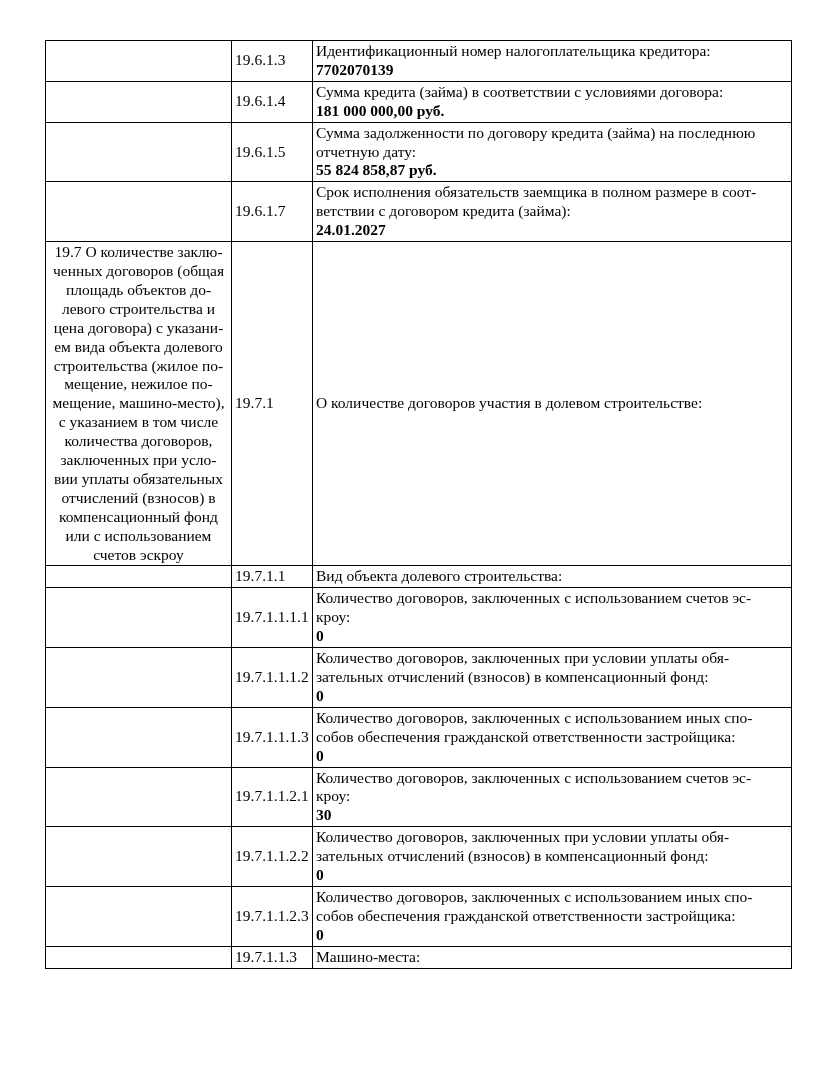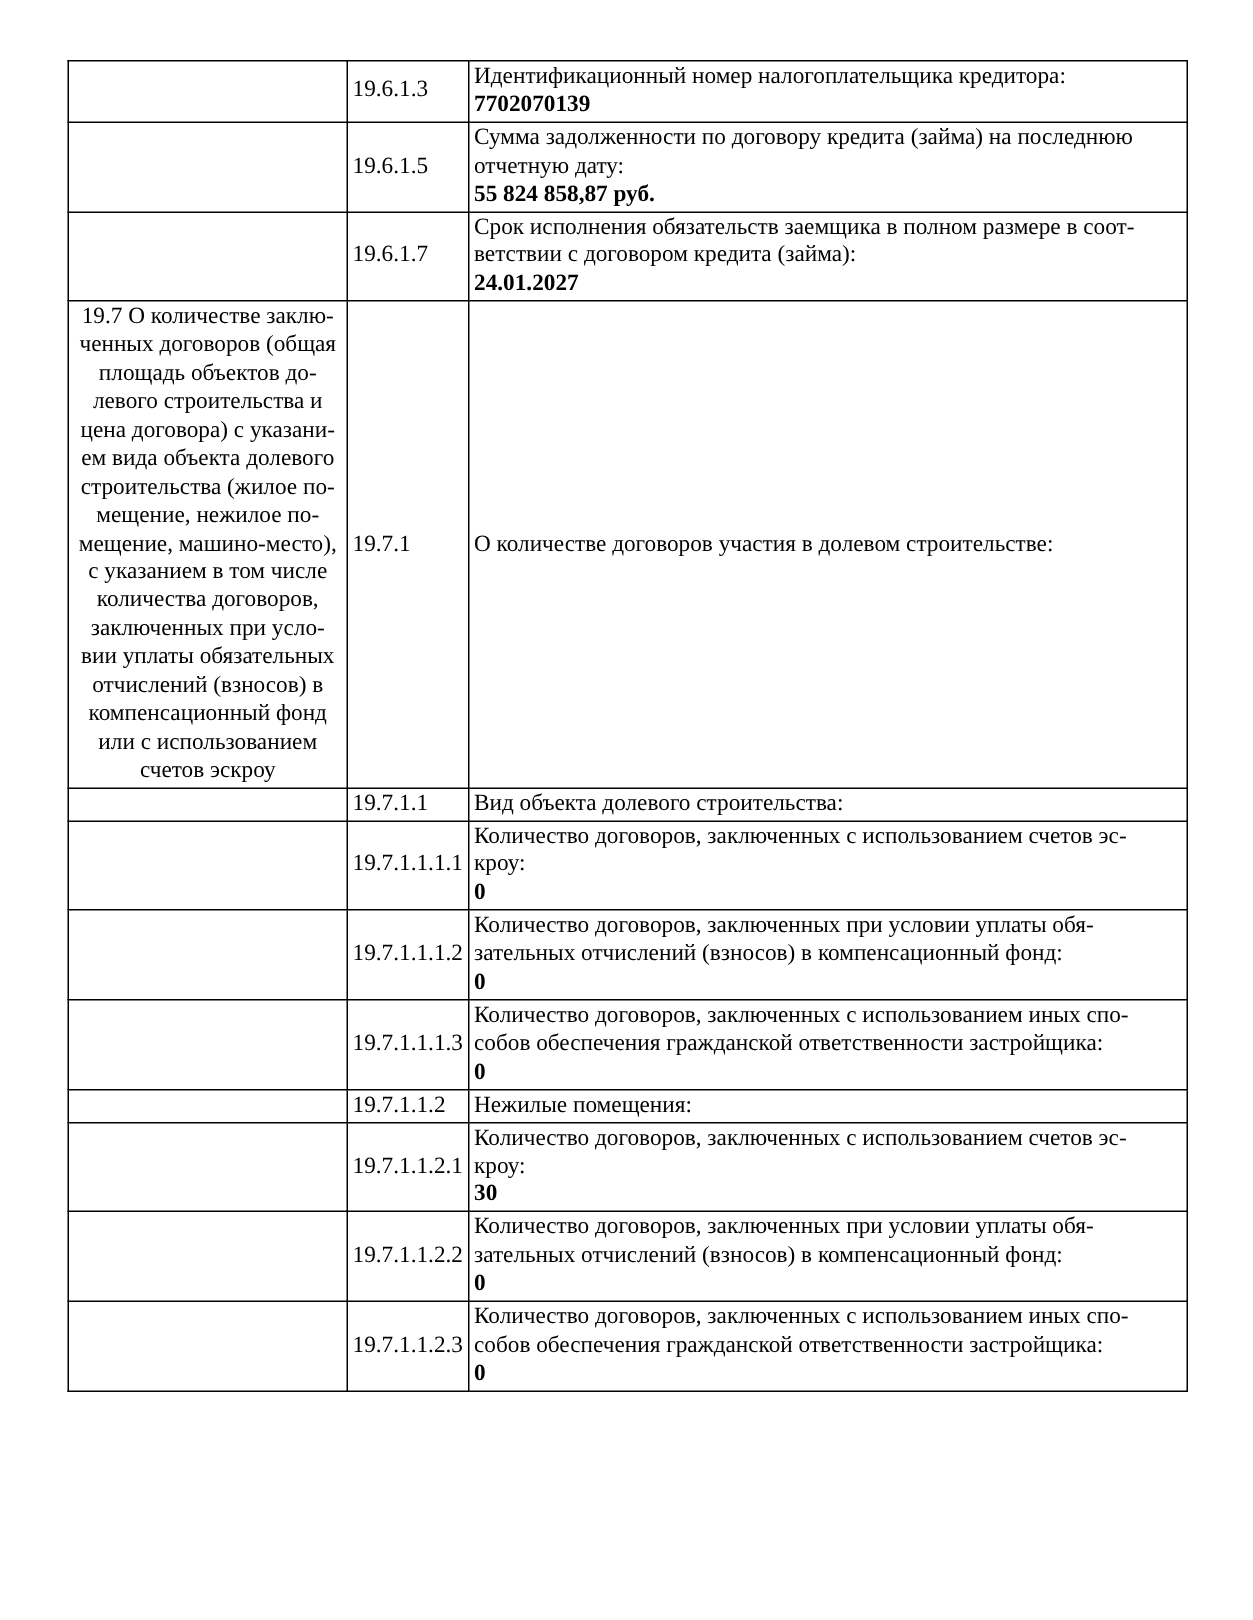--- a/index.html
+++ b/index.html
@@ -60,20 +60,28 @@
       <col style="width:81px">
       <col style="width:479px">
     </colgroup>
     <tbody>
       <tr>
         <td class="c-desc"></td>
         <td class="c-num">19.6.1.3</td>
         <td class="c-body">
           <span class="content-label">Идентификационный номер налогоплательщика кредитора:</span>
           <strong class="content-value">7702070139</strong>
+        </td>
+      </tr>
+      <tr>
+        <td class="c-desc"></td>
+        <td class="c-num">19.6.1.4</td>
+        <td class="c-body">
+          <span class="content-label">Сумма кредита (займа) в соответствии с условиями договора:</span>
+          <strong class="content-value">181 000 000,00 руб.</strong>
         </td>
       </tr>
       <tr>
         <td class="c-desc"></td>
         <td class="c-num">19.6.1.5</td>
         <td class="c-body">
           <span class="content-label">Сумма задолженности по договору кредита (займа) на последнюю
 отчетную дату:</span>
           <strong class="content-value">55 824 858,87 руб.</strong>
         </td>
@@ -141,28 +149,20 @@
         <td class="c-desc"></td>
         <td class="c-num">19.7.1.1.1.3</td>
         <td class="c-body">
           <span class="content-label">Количество договоров, заключенных с использованием иных спо-
 собов обеспечения гражданской ответственности застройщика:</span>
           <strong class="content-value">0</strong>
         </td>
       </tr>
       <tr>
         <td class="c-desc"></td>
-        <td class="c-num">19.7.1.1.2</td>
-        <td class="c-body">
-          <span class="content-label">Нежилые помещения:</span>
-          <strong class="content-value"></strong>
-        </td>
-      </tr>
-      <tr>
-        <td class="c-desc"></td>
         <td class="c-num">19.7.1.1.2.1</td>
         <td class="c-body">
           <span class="content-label">Количество договоров, заключенных с использованием счетов эс-
 кроу:</span>
           <strong class="content-value">30</strong>
         </td>
       </tr>
       <tr>
         <td class="c-desc"></td>
         <td class="c-num">19.7.1.1.2.2</td>
@@ -174,15 +174,23 @@
       </tr>
       <tr>
         <td class="c-desc"></td>
         <td class="c-num">19.7.1.1.2.3</td>
         <td class="c-body">
           <span class="content-label">Количество договоров, заключенных с использованием иных спо-
 собов обеспечения гражданской ответственности застройщика:</span>
           <strong class="content-value">0</strong>
         </td>
       </tr>
+      <tr>
+        <td class="c-desc"></td>
+        <td class="c-num">19.7.1.1.3</td>
+        <td class="c-body">
+          <span class="content-label">Машино-места:</span>
+          <strong class="content-value"></strong>
+        </td>
+      </tr>
     </tbody>
   </table>
 </div>
 
 </body></html>

